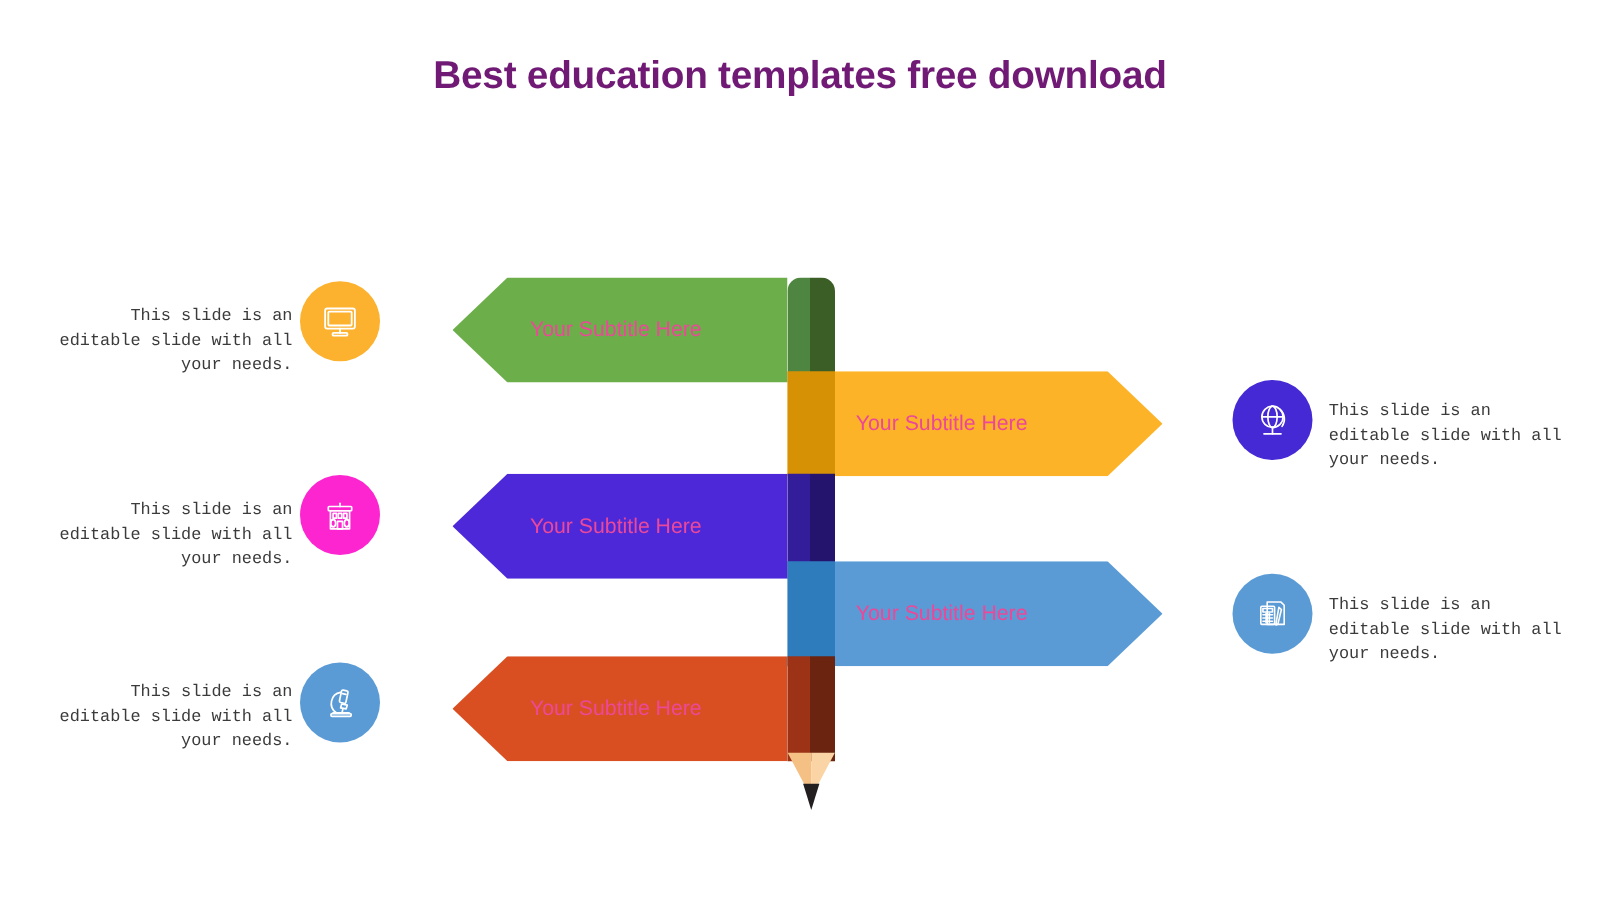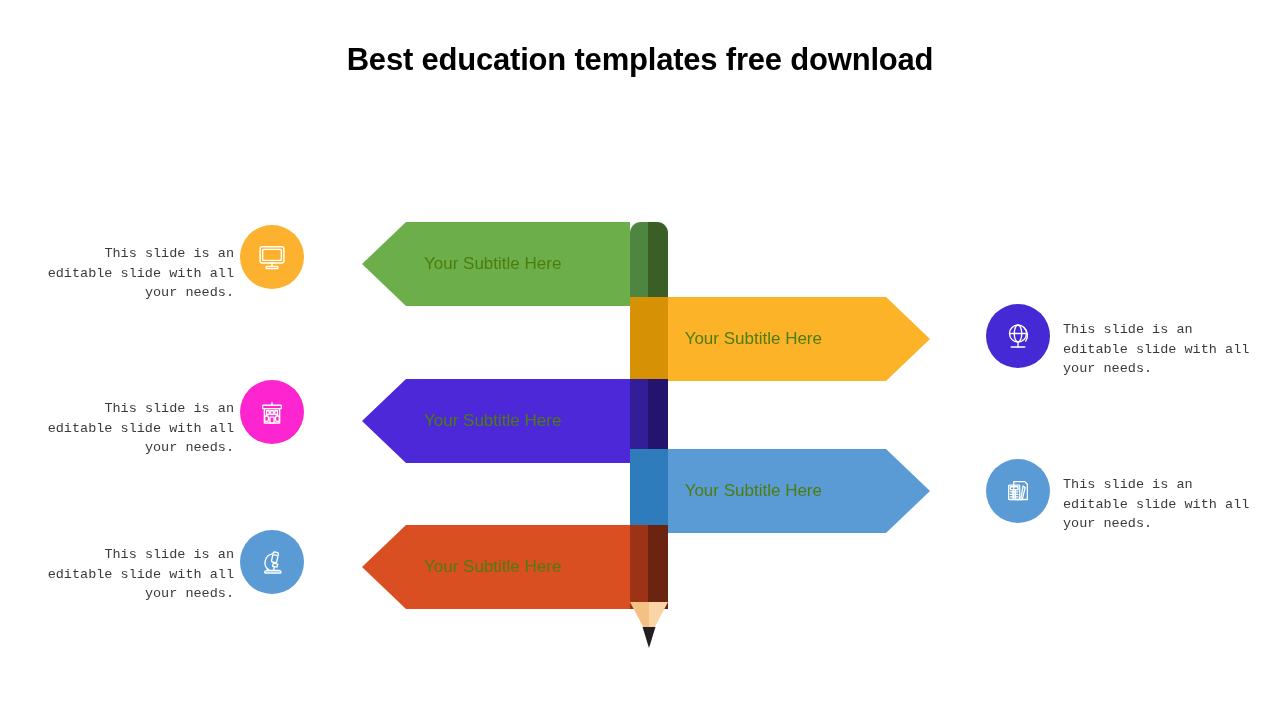--- a/index.html
+++ b/index.html
@@ -17,42 +17,42 @@
 
   
   .slide-title {
     position: absolute;
     top: 42px;
     left: 0;
     width: 1280px;
     text-align: center;
     font-size: 31px;
     font-weight: bold;
-    color: #000000;
+    color: #701a75;
     letter-spacing: -0.2px;
   }
 
   
   .stage {
     position: absolute;
     left: 0;
     top: 0;
     width: 1280px;
     height: 720px;
   }
 
   
   .arrow {
     position: absolute;
     height: 84px;
     display: flex;
     align-items: center;
   }
   .arrow-label {
-    color: #4d7c0f;
+    color: #ec4899;
     font-size: 17px;
     font-weight: normal;
     white-space: nowrap;
     position: relative;
     z-index: 3;
   }
 
   
   .arrow.left {
     justify-content: flex-start;

